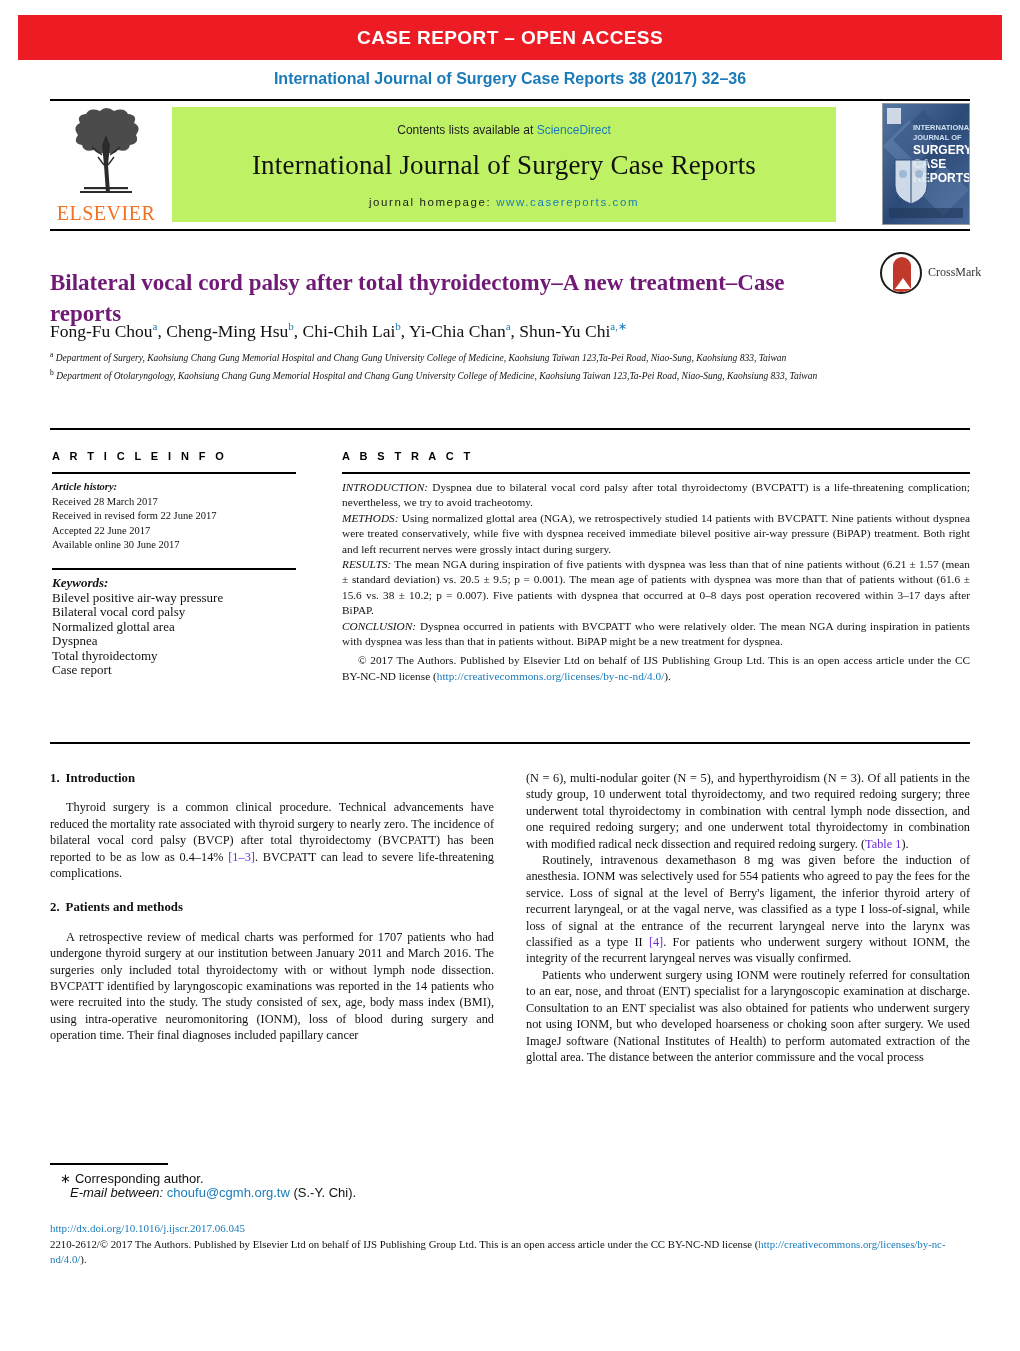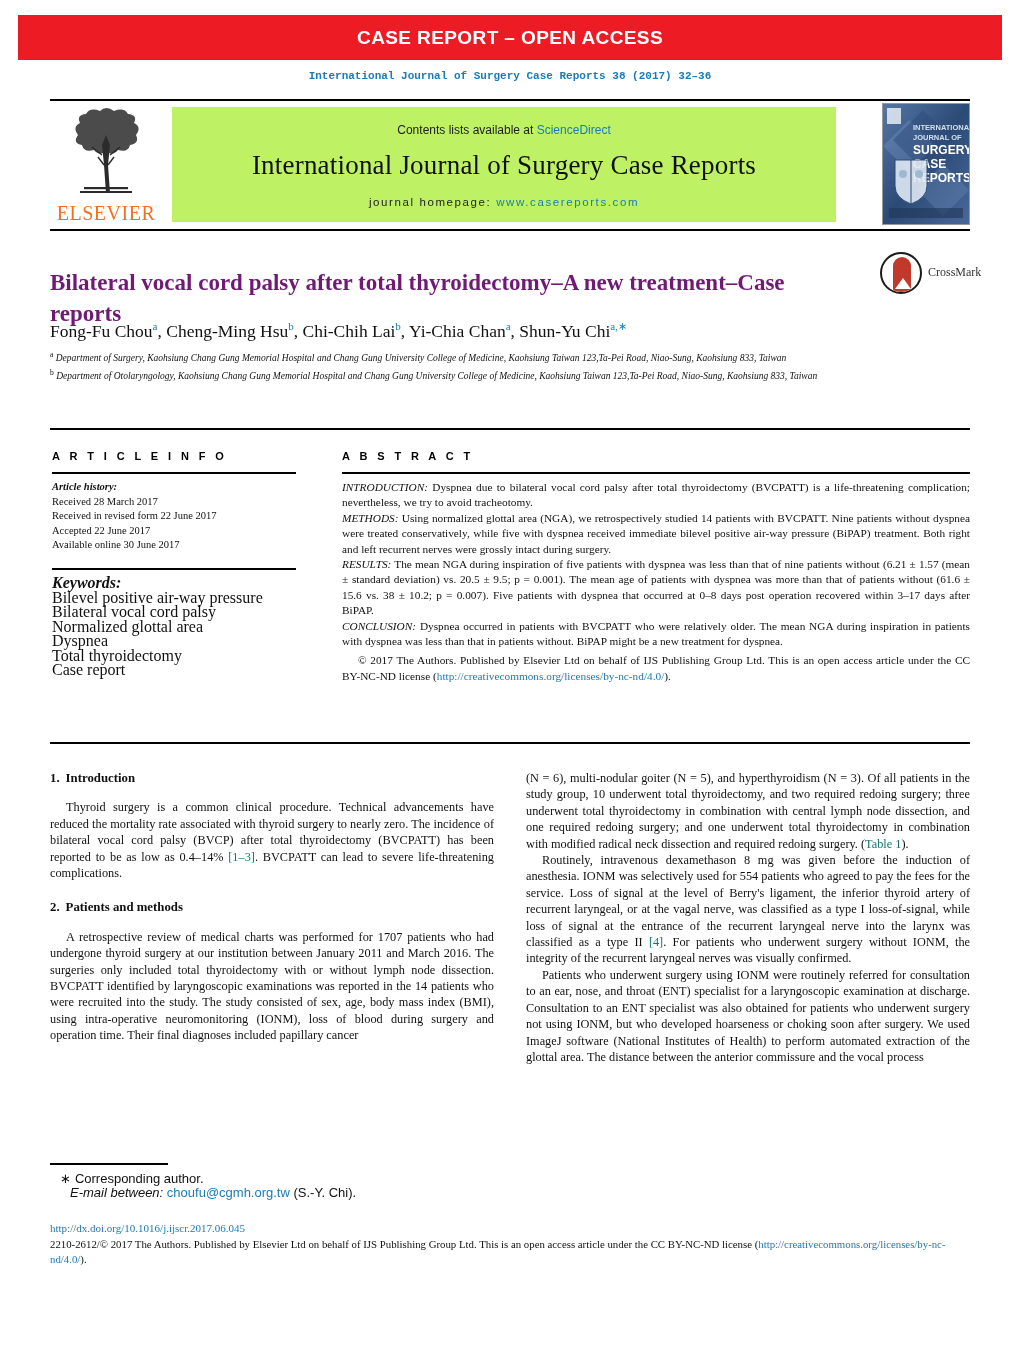--- a/index.html
+++ b/index.html
@@ -25,22 +25,22 @@
     font-weight:bold;
     font-size:19px;
     letter-spacing:0.4px;
   }
 
   
   .citation {
     position:absolute; left:0; top:70px; width:1020px;
     text-align:center;
     color:#1a7bb9;
-    font-family:Liberation Mono, monospace;
-    font-size:11px;
+    font-family:Liberation Sans, sans-serif;
+    font-size:16px;
     font-weight:bold;
   }
 
   
   .masthead {
     position:absolute; left:50px; top:99px; width:920px; height:128px;
     border-top:2px solid #000;
   }
   .elsevier-logo {
     position:absolute; left:0px; top:4px; width:112px; height:120px;
@@ -177,21 +177,21 @@
     line-height:14.5px;
     color:#111;
   }
   .info-block .lbl { font-style:italic; font-weight:bold; }
   .kw-rule {
     position:absolute; left:52px; top:568px; width:244px; height:2px; background:#000;
   }
   .kw-block {
     position:absolute; left:52px; top:576px; width:250px;
     font-family:"Liberation Serif", serif;
-    font-size:16px;
+    font-size:13px;
     line-height:14.5px;
     color:#111;
   }
   .kw-block .lbl { font-style:italic; font-weight:bold; }
 
   .abs-block {
     position:absolute; left:342px; top:480px; width:628px;
     font-family:"Liberation Serif", serif;
     font-size:11.3px;
     line-height:15.4px;
@@ -221,21 +221,21 @@
   .col h2 {
     font-family:"Liberation Serif", serif;
     font-weight:bold;
     font-size:12.8px;
     margin:0 0 13px 0;
   }
   .col h2 .num { margin-right:6px; }
   .col p { margin:0 0 0 0; text-indent:16px; }
   .col p.cont { text-indent:0; }
   .col .gap { height:18px; }
-  .ref { color:#0f766e; }
+  .ref { color:#6d28d9; }
 
   
   .foot-rule {
     position:absolute; left:50px; top:1163px; width:118px; height:1.5px; background:#000;
   }
   .foot-note {
     position:absolute; left:60px; top:1172px; width:444px;
     font-family:Liberation Sans, sans-serif;
     font-size:13px;
     line-height:13.6px;

